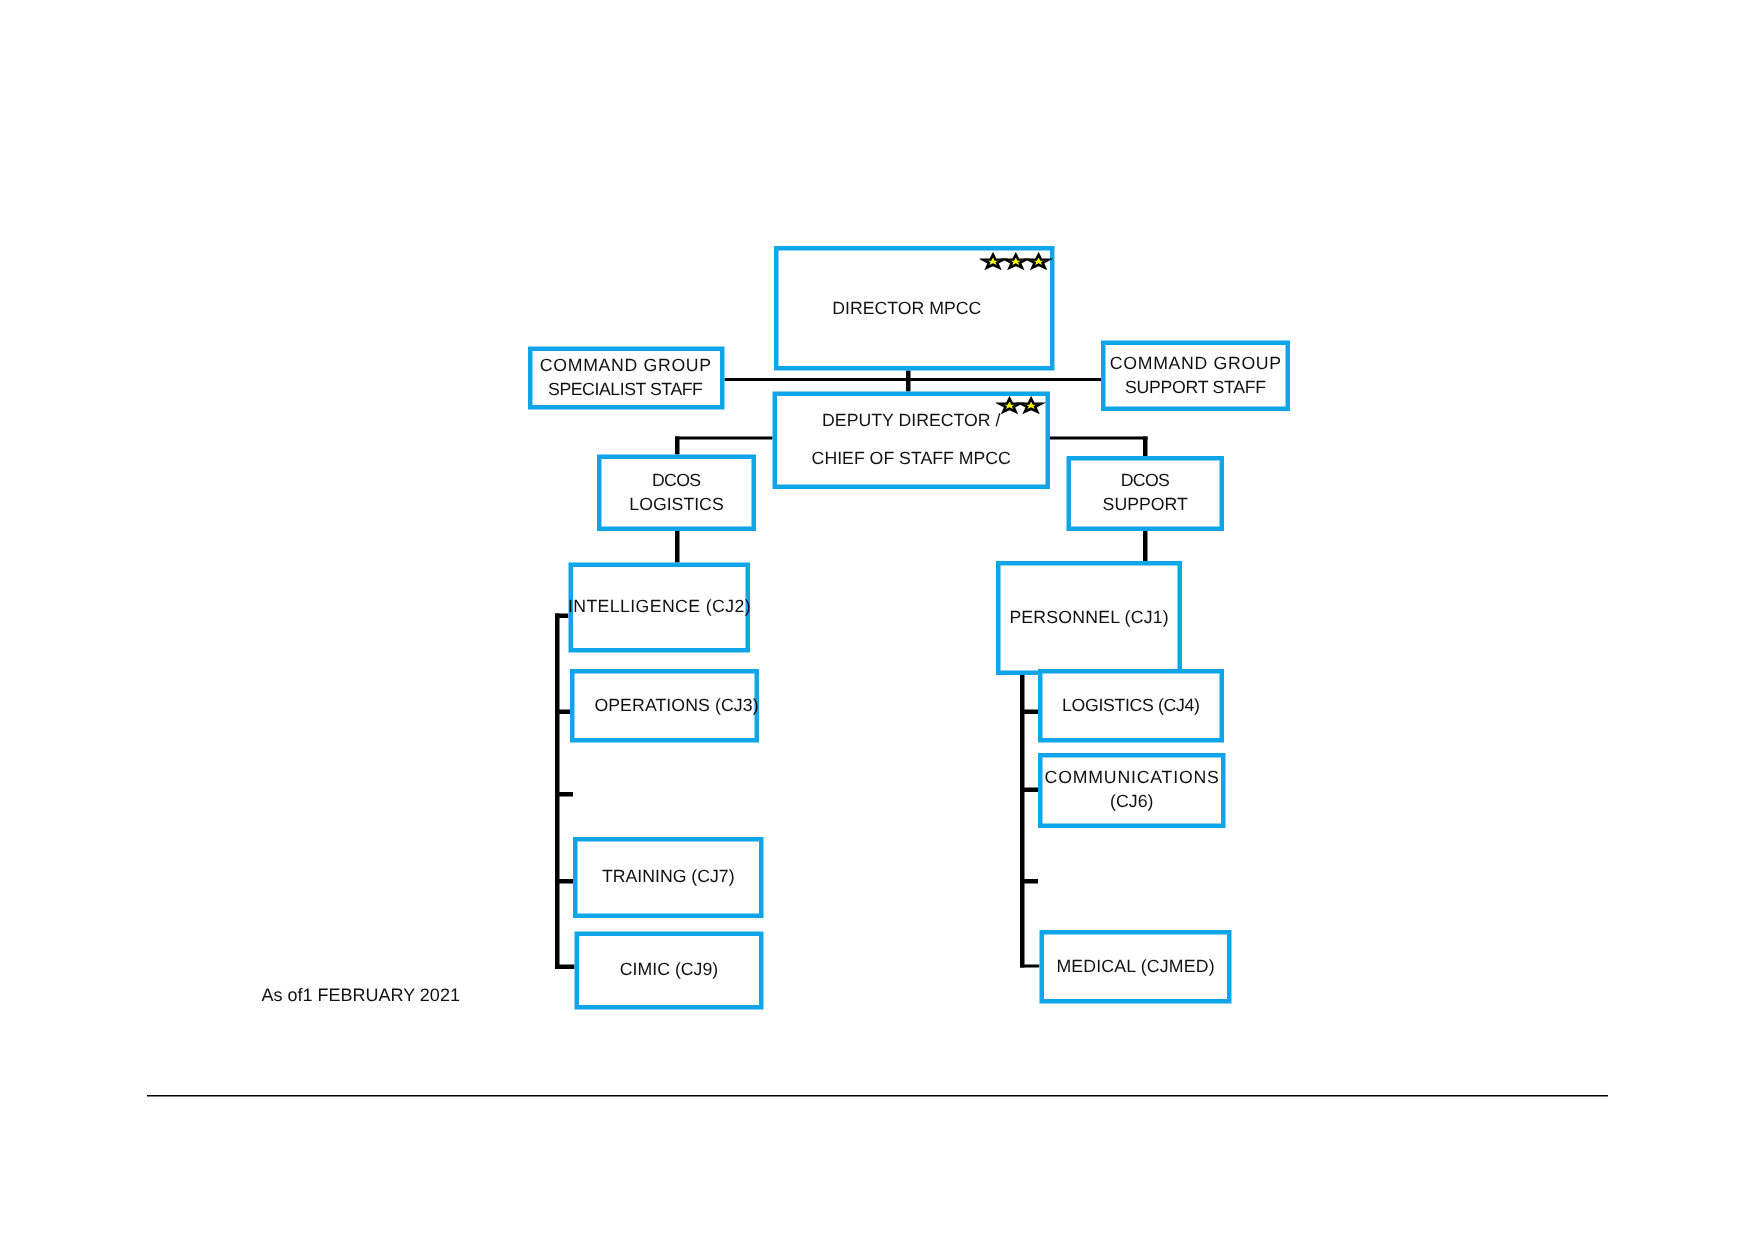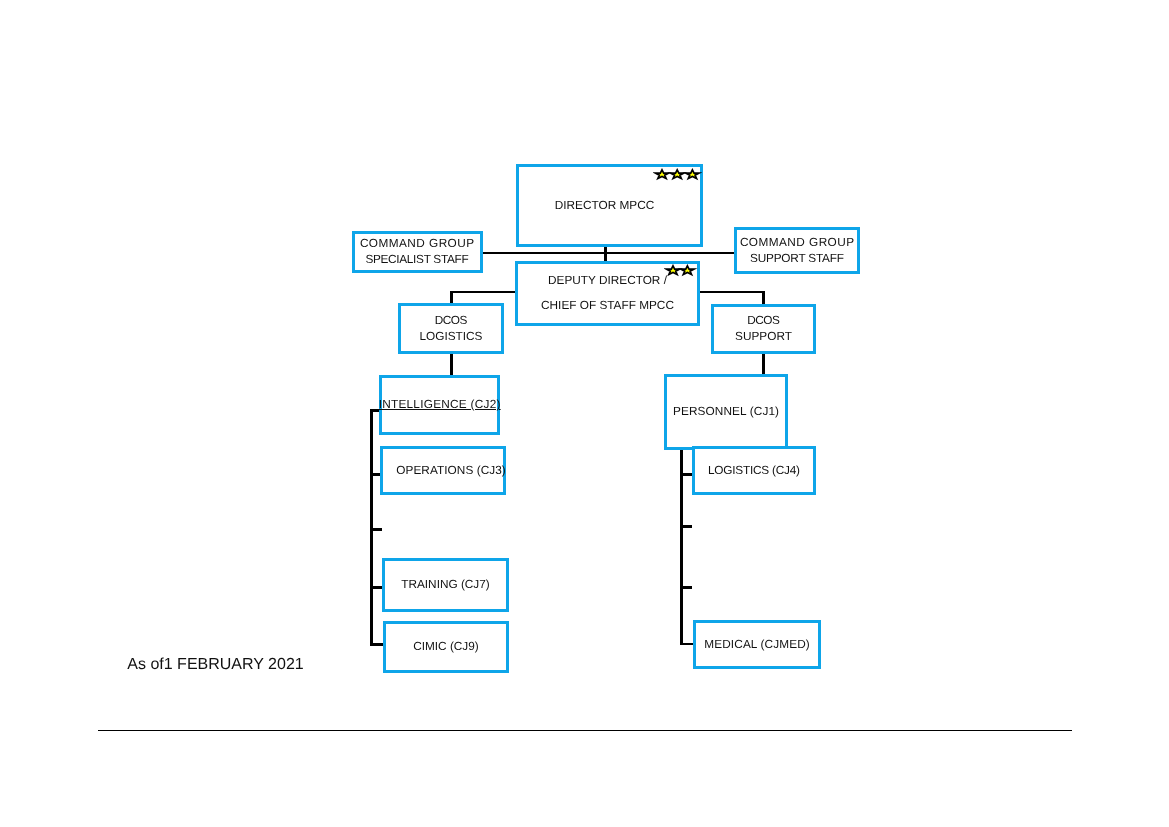--- a/index.html
+++ b/index.html
@@ -48,23 +48,24 @@
     text-align:center;
   }
   .box.two .l2 { margin-top:calc(var(--gap, 16px) - 11.8px); }
 
   .ln { position:absolute; background:#000; z-index:2; }
   .stars { position:absolute; z-index:6; }
 
   #footnote {
     position:absolute;
     color:#111111;
-    font-size:16px;
+    font-size:12px;
     white-space:nowrap;
     z-index:6;
+    margin-left:47px;
   }
   #footnote span { display:inline-block; transform:translateZ(0); }
   #footnote .fn-label { font-weight:400; }
 
   #rule { position:absolute; background:#000; z-index:2; }
 </style>
 </head>
 <body>
 
 <div id="page">
@@ -111,37 +112,41 @@
     <span class="l2">CHIEF OF STAFF MPCC</span>
   </div>
   <div class="box two" style="left:398px; top:303px; width:106px; height:51px; --gap:15.9px; --ls1:-0.45px;">
     <span class="l1">DCOS</span>
     <span class="l2">LOGISTICS</span>
   </div>
   <div class="box two" style="left:711px; top:304px; width:105px; height:50px; --gap:15.9px; --ls1:-0.45px;">
     <span class="l1">DCOS</span>
     <span class="l2">SUPPORT</span>
   </div>
-  <div class="box" style="left:379px; top:375px; width:121px; height:60px;text-decoration:underline; --ls1:0.26px;">
+  <div class="box" style="left:379px; top:375px; width:121px; height:60px; --ls1:0.26px;">
     <span class="l1">INTELLIGENCE (CJ2)</span>
   </div>
   <div class="box" style="left:380px; top:446px; width:126px; height:49px;padding-left:16px; --ls1:0.06px;">
     <span class="l1">OPERATIONS (CJ3)</span>
   </div>
   <div class="box" style="left:382px; top:558px; width:127px; height:54px;">
     <span class="l1">TRAINING (CJ7)</span>
   </div>
   <div class="box" style="left:383px; top:621px; width:126px; height:52px;">
     <span class="l1">CIMIC (CJ9)</span>
   </div>
   <div class="box" style="left:664px; top:374px; width:124px; height:76px; --ls1:0.12px;">
     <span class="l1">PERSONNEL (CJ1)</span>
   </div>
   <div class="box" style="left:692px; top:446px; width:124px; height:49px;text-align:center; --ls1:-0.22px;">
     <span class="l1">LOGISTICS (CJ4)</span>
+  </div>
+  <div class="box two" style="left:692px; top:502px; width:125px; height:50px; --gap:16.1px; --ls1:0.54px;">
+    <span class="l1">COMMUNICATIONS</span>
+    <span class="l2">(CJ6)</span>
   </div>
   <div class="box" style="left:693px; top:620px; width:128px; height:49px; --ls1:0.12px;">
     <span class="l1">MEDICAL (CJMED)</span>
   </div>
 
   <svg class="stars" width="49" height="13" viewBox="0 0 49 13" style="left:653.4px; top:167.6px;">
     <g fill="#ffff00" stroke="#000" stroke-width="1.7" stroke-linejoin="miter" stroke-miterlimit="12">
       <polygon points="9.00,1.80 10.65,5.05 15.66,5.12 11.66,7.19 13.11,10.48 9.00,8.52 4.89,10.48 6.34,7.19 2.34,5.12 7.35,5.05"></polygon>
       <polygon points="24.20,1.80 25.85,5.05 30.86,5.12 26.86,7.19 28.31,10.48 24.20,8.52 20.09,10.48 21.54,7.19 17.54,5.12 22.55,5.05"></polygon>
       <polygon points="39.40,1.80 41.05,5.05 46.06,5.12 42.06,7.19 43.51,10.48 39.40,8.52 35.29,10.48 36.74,7.19 32.74,5.12 37.75,5.05"></polygon>

